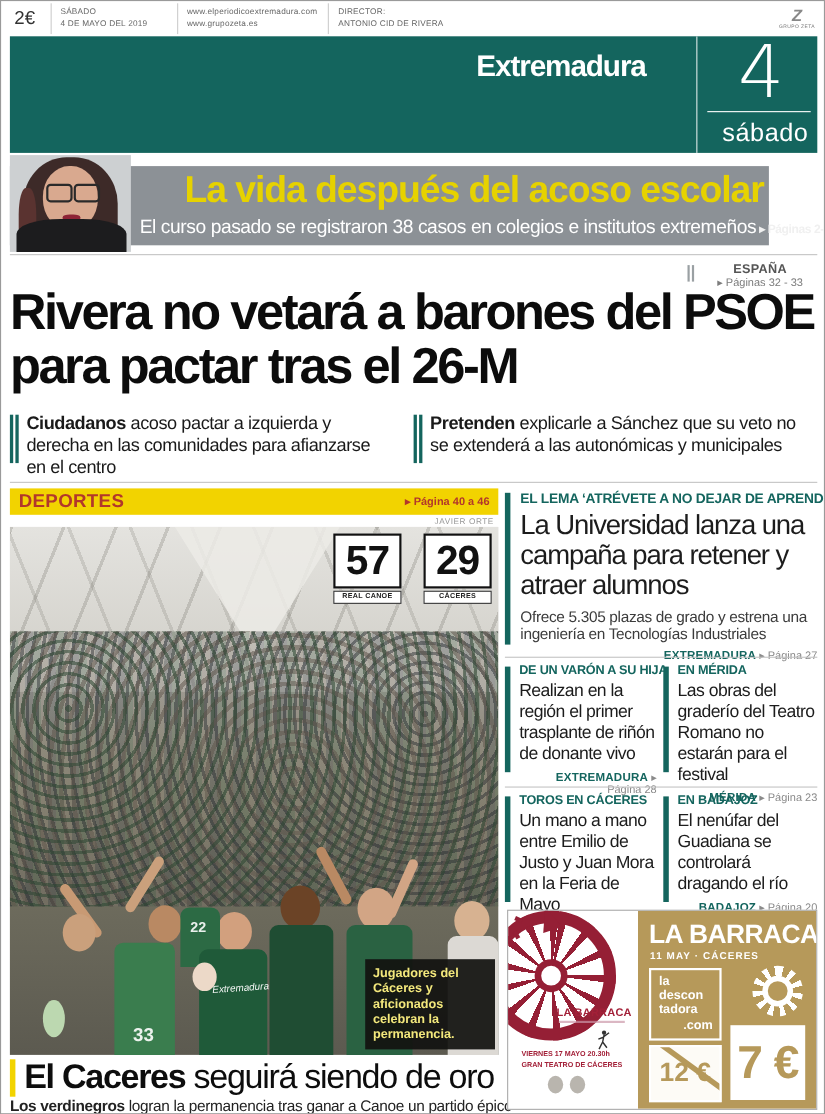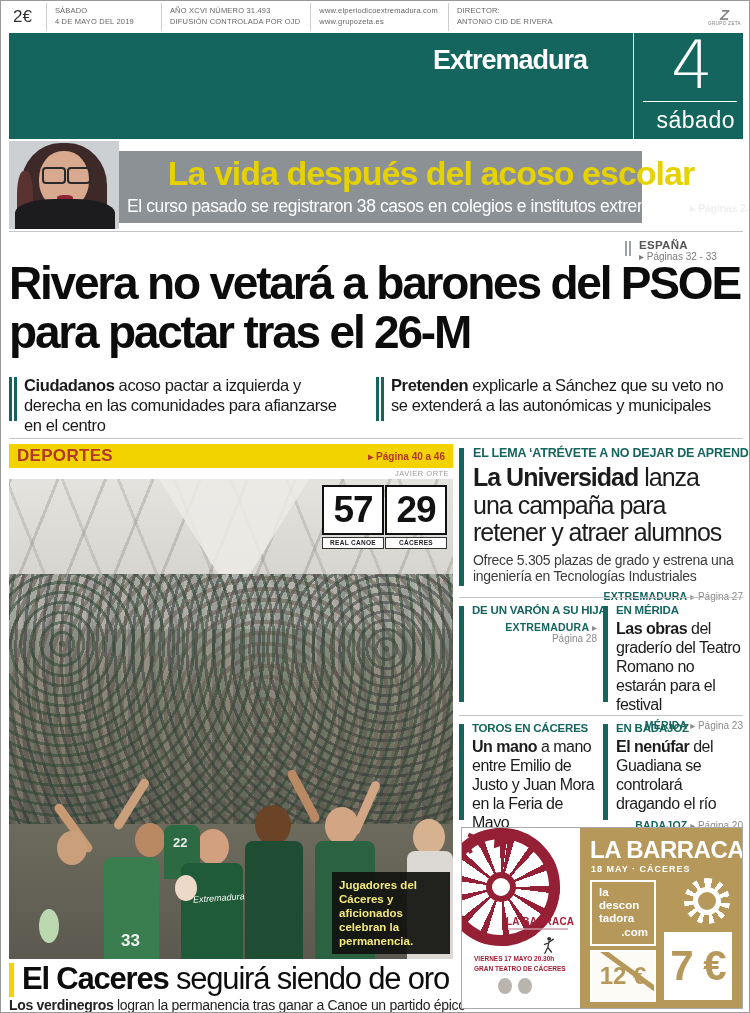--- a/index.html
+++ b/index.html
@@ -23,21 +23,21 @@
   .mast-title{position:absolute;left:14px;bottom:2px;font-size:86px;font-weight:bold;
               letter-spacing:-5px;line-height:1;white-space:nowrap;}
   .mast-region{position:absolute;left:424px;top:12px;font-size:27px;font-weight:bold;letter-spacing:-1px;}
   .mast-vline{position:absolute;left:624px;top:0;width:1px;height:106px;background:rgba(255,255,255,.85);}
   .day-num{position:absolute;right:30px;top:0px;font-size:66px;font-weight:200;line-height:1;
            font-family:"DejaVu Sans",sans-serif;}
   .day-hr{position:absolute;left:634px;right:6px;top:68px;height:1px;background:#fff;}
   .day-name{position:absolute;right:8px;top:74px;font-size:23px;font-weight:300;letter-spacing:.5px;}
 
   
-  .feature{left:8px;top:150px;width:633px;height:72px;background:#8c9196;}
+  .feature{left:8px;top:150px;width:690px;height:72px;background:#8c9196;}
   .portrait{left:8px;top:140px;width:110px;height:88px;background:#cdd0d2;overflow:hidden;z-index:3;}
   .p-hair{position:absolute;left:12px;top:2px;width:86px;height:92px;background:#3d2a28;border-radius:46% 46% 30% 30%;}
   .p-face{position:absolute;left:30px;top:10px;width:50px;height:58px;background:#d9a98f;border-radius:48%;}
   .p-glass{position:absolute;left:33px;top:26px;width:20px;height:13px;border:2.5px solid #2a2a2a;border-radius:4px;}
   .p-glass2{position:absolute;left:58px;top:26px;width:20px;height:13px;border:2.5px solid #2a2a2a;border-radius:4px;}
   .p-lips{position:absolute;left:48px;top:54px;width:16px;height:6px;background:#8e2436;border-radius:40%;}
   .p-body{position:absolute;left:6px;top:58px;width:100px;height:34px;background:#1c1c1e;border-radius:40% 40% 0 0;}
   .p-hairL{position:absolute;left:8px;top:30px;width:16px;height:60px;background:#5a3330;border-radius:40%;}
   .feat-head{position:absolute;left:118px;top:3px;width:608px;text-align:center;color:#e6d200;
              font-size:34px;font-weight:bold;letter-spacing:-1px;white-space:nowrap;}
@@ -47,21 +47,21 @@
 
   .rule{background:#c4c4c4;height:1px;}
   .r1{left:8px;top:230px;width:734px;}
   .r2{left:8px;top:437px;width:734px;}
 
   
   .kicker{left:10px;top:238px;font-size:19px;font-weight:bold;color:#14655e;letter-spacing:-.3px;white-space:nowrap;}
   .esp{left:624px;top:238px;width:118px;display:flex;gap:8px;}
   .dbars{display:flex;gap:2px;padding-top:2px;}
   .dbars i{display:block;width:2px;height:15px;background:#9aa0a3;}
-  .esp-txt{flex:1;text-align:left;}
+  .esp-txt{flex:1;text-align:center;}
   .esp-sec{font-size:11.5px;font-weight:bold;color:#555;letter-spacing:.3px;}
   .esp-pg{font-size:10px;color:#7c7c7c;}
   .main-headline{left:8px;top:258px;width:738px;font-size:46px;font-weight:bold;color:#0c0c0c;
                  letter-spacing:-2.2px;line-height:1.07;}
   .bullets{left:8px;top:374px;width:734px;display:flex;}
   .bullet{display:flex;gap:7px;width:367px;box-sizing:border-box;padding-right:18px;}
   .tbars{display:flex;gap:2px;padding-top:2px;}
   .tbars i{display:block;width:3px;height:44px;background:#14655e;}
   .bullet p{margin:0;font-size:16.5px;line-height:1.22;color:#1a1a1a;letter-spacing:-.4px;}
 
@@ -86,41 +86,41 @@
        repeating-radial-gradient(circle at 58% 55%,rgba(95,85,75,.5) 0 4px,transparent 4px 11px),
        repeating-radial-gradient(circle at 85% 30%,rgba(35,40,45,.45) 0 3px,transparent 3px 9px),
        repeating-linear-gradient(90deg,rgba(66,92,70,.30) 0 7px,rgba(125,115,104,.30) 7px 14px,rgba(52,58,64,.30) 14px 21px),
        linear-gradient(rgba(190,188,180,.25),rgba(110,108,100,.25));}
   .spot{position:absolute;border-radius:50%;}
   .players .head{position:absolute;border-radius:50%;}
   .players .jersey{position:absolute;border-radius:8px 8px 0 0;}
   .arm{position:absolute;width:9px;height:58px;border-radius:5px;}
   .jnum{position:absolute;color:#fff;font-weight:bold;font-size:13px;opacity:.9;}
   .jtext{position:absolute;color:#fff;font-style:italic;font-size:9px;opacity:.95;transform:rotate(-4deg);}
-  .scorewrap{position:absolute;top:6px;right:6px;display:flex;gap:1px;}
+  .scorewrap{position:absolute;top:6px;right:6px;display:flex;gap:20px;}
   .sbox{width:62px;text-align:center;}
   .snum{background:#fff;border:2.5px solid #111;font-size:37px;font-weight:bold;color:#111;
         line-height:46px;height:46px;letter-spacing:-1px;}
   .steam{background:#fff;border:1px solid #333;margin-top:2px;font-size:6.5px;font-weight:bold;
          color:#222;line-height:10px;letter-spacing:.3px;}
   .caption{position:absolute;right:3px;bottom:5px;width:104px;background:rgba(18,18,16,.93);
            color:#f3e87c;font-size:11.5px;font-weight:bold;line-height:1.22;padding:6px 7px;}
   .sport-head{left:8px;top:960px;width:444px;display:flex;gap:8px;align-items:flex-start;}
   .ybar{width:5px;height:34px;background:#f2d300;margin-top:2px;}
   .sport-head h2{margin:0;font-size:31px;letter-spacing:-1.2px;color:#0d0d0d;font-weight:normal;white-space:nowrap;}
   .sport-head b{font-weight:bold;}
   .sport-sub{left:8px;top:996px;width:444px;font-size:14px;color:#222;letter-spacing:-.3px;white-space:nowrap;}
 
   
   .rc-rule{left:458px;width:284px;}
   .story{position:absolute;}
   .story .bar{position:absolute;left:0;top:2px;width:4.5px;background:#14655e;}
   .st-kicker{font-size:12.5px;font-weight:bold;color:#14655e;letter-spacing:-.2px;margin:0 0 4px 0;white-space:nowrap;}
   .st-head{margin:0;font-weight:normal;color:#1c1c1c;}
-  .st-head b{font-weight:bold;}
+  .st-head b{font-weight:normal;}
   .st1 .st-head{font-size:25px;letter-spacing:-1px;line-height:1.1;}
   .st1 .st-sub{font-size:14px;color:#3c3c3c;line-height:1.2;margin-top:5px;letter-spacing:-.3px;}
   .st-credit{text-align:right;font-size:10px;color:#8a8a8a;margin-top:5px;}
   .st-credit b{color:#14655e;font-size:10.5px;letter-spacing:.2px;}
   .small .st-kicker{font-size:11.5px;}
   .small .st-head{font-size:16px;letter-spacing:-.5px;line-height:1.18;}
 
   
   .ad{left:460px;top:826px;width:282px;height:182px;border:1px solid #aaa;box-sizing:border-box;
       background:#fff;display:flex;overflow:hidden;}
@@ -162,24 +162,20 @@
 
 <div class="page">
 
   <div class="abs topbar">
     <div class="tb-price">2€</div>
     <div class="tb-cell">
       <div>SÁBADO</div>
       <div>4 DE MAYO DEL 2019</div>
     </div>
     <div class="tb-cell">
-      <div>AÑO XCVI NÚMERO 31.493</div>
-      <div>DIFUSIÓN CONTROLADA POR OJD</div>
-    </div>
-    <div class="tb-cell">
       <div>www.elperiodicoextremadura.com</div>
       <div>www.grupozeta.es</div>
     </div>
     <div class="tb-cell">
       <div>DIRECTOR:</div>
       <div>ANTONIO CID DE RIVERA</div>
     </div>
     <div class="tb-logo">
       <div class="tb-z">Z</div>
       <div class="tb-zl">GRUPO ZETA</div>
@@ -304,20 +300,21 @@
       <div class="st-credit"><b>EXTREMADURA</b><span> ▸ Página 27</span></div>
     </div>
   </div>
 
   <div class="abs rule rc-rule" style="top:596px"></div>
 
   <div class="story small" style="left:458px;top:603px;width:138px">
     <span class="bar" style="height:96px"></span>
     <div style="padding-left:13px">
       <p class="st-kicker">DE UN VARÓN A SU HIJA</p>
+      <h4 class="st-head"><b>Realizan</b><span> en la región el primer trasplante de riñón de donante vivo</span></h4>
       <div class="st-credit"><b>EXTREMADURA</b><span> ▸ Página 28</span></div>
     </div>
   </div>
   <div class="story small" style="left:602px;top:603px;width:140px">
     <span class="bar" style="height:96px"></span>
     <div style="padding-left:13px">
       <p class="st-kicker">EN MÉRIDA</p>
       <h4 class="st-head"><b>Las obras</b><span> del graderío del Teatro Romano no estarán para el festival</span></h4>
       <div class="st-credit"><b>MÉRIDA</b><span> ▸ Página 23</span></div>
     </div>
@@ -361,21 +358,21 @@
         <div>VIERNES 17 MAYO 20.30h</div>
         <div>GRAN TEATRO DE CÁCERES</div>
       </div>
       <div class="ad-logos">
           <i></i>
           <i></i>
         </div>
     </div>
     <div class="ad-right">
       <div class="ad-brand">LA BARRACA</div>
-      <div class="ad-date">18 MAY · CÁCERES</div>
+      <div class="ad-date">11 MAY · CÁCERES</div>
       <div class="site-box">
         <div>la</div>
         <div>descon</div>
         <div>tadora</div>
         <div style="text-align:right;padding-right:6px">.com</div>
       </div>
       <div class="gear">
           <i></i>
         </div>
       <div class="oldprice">

